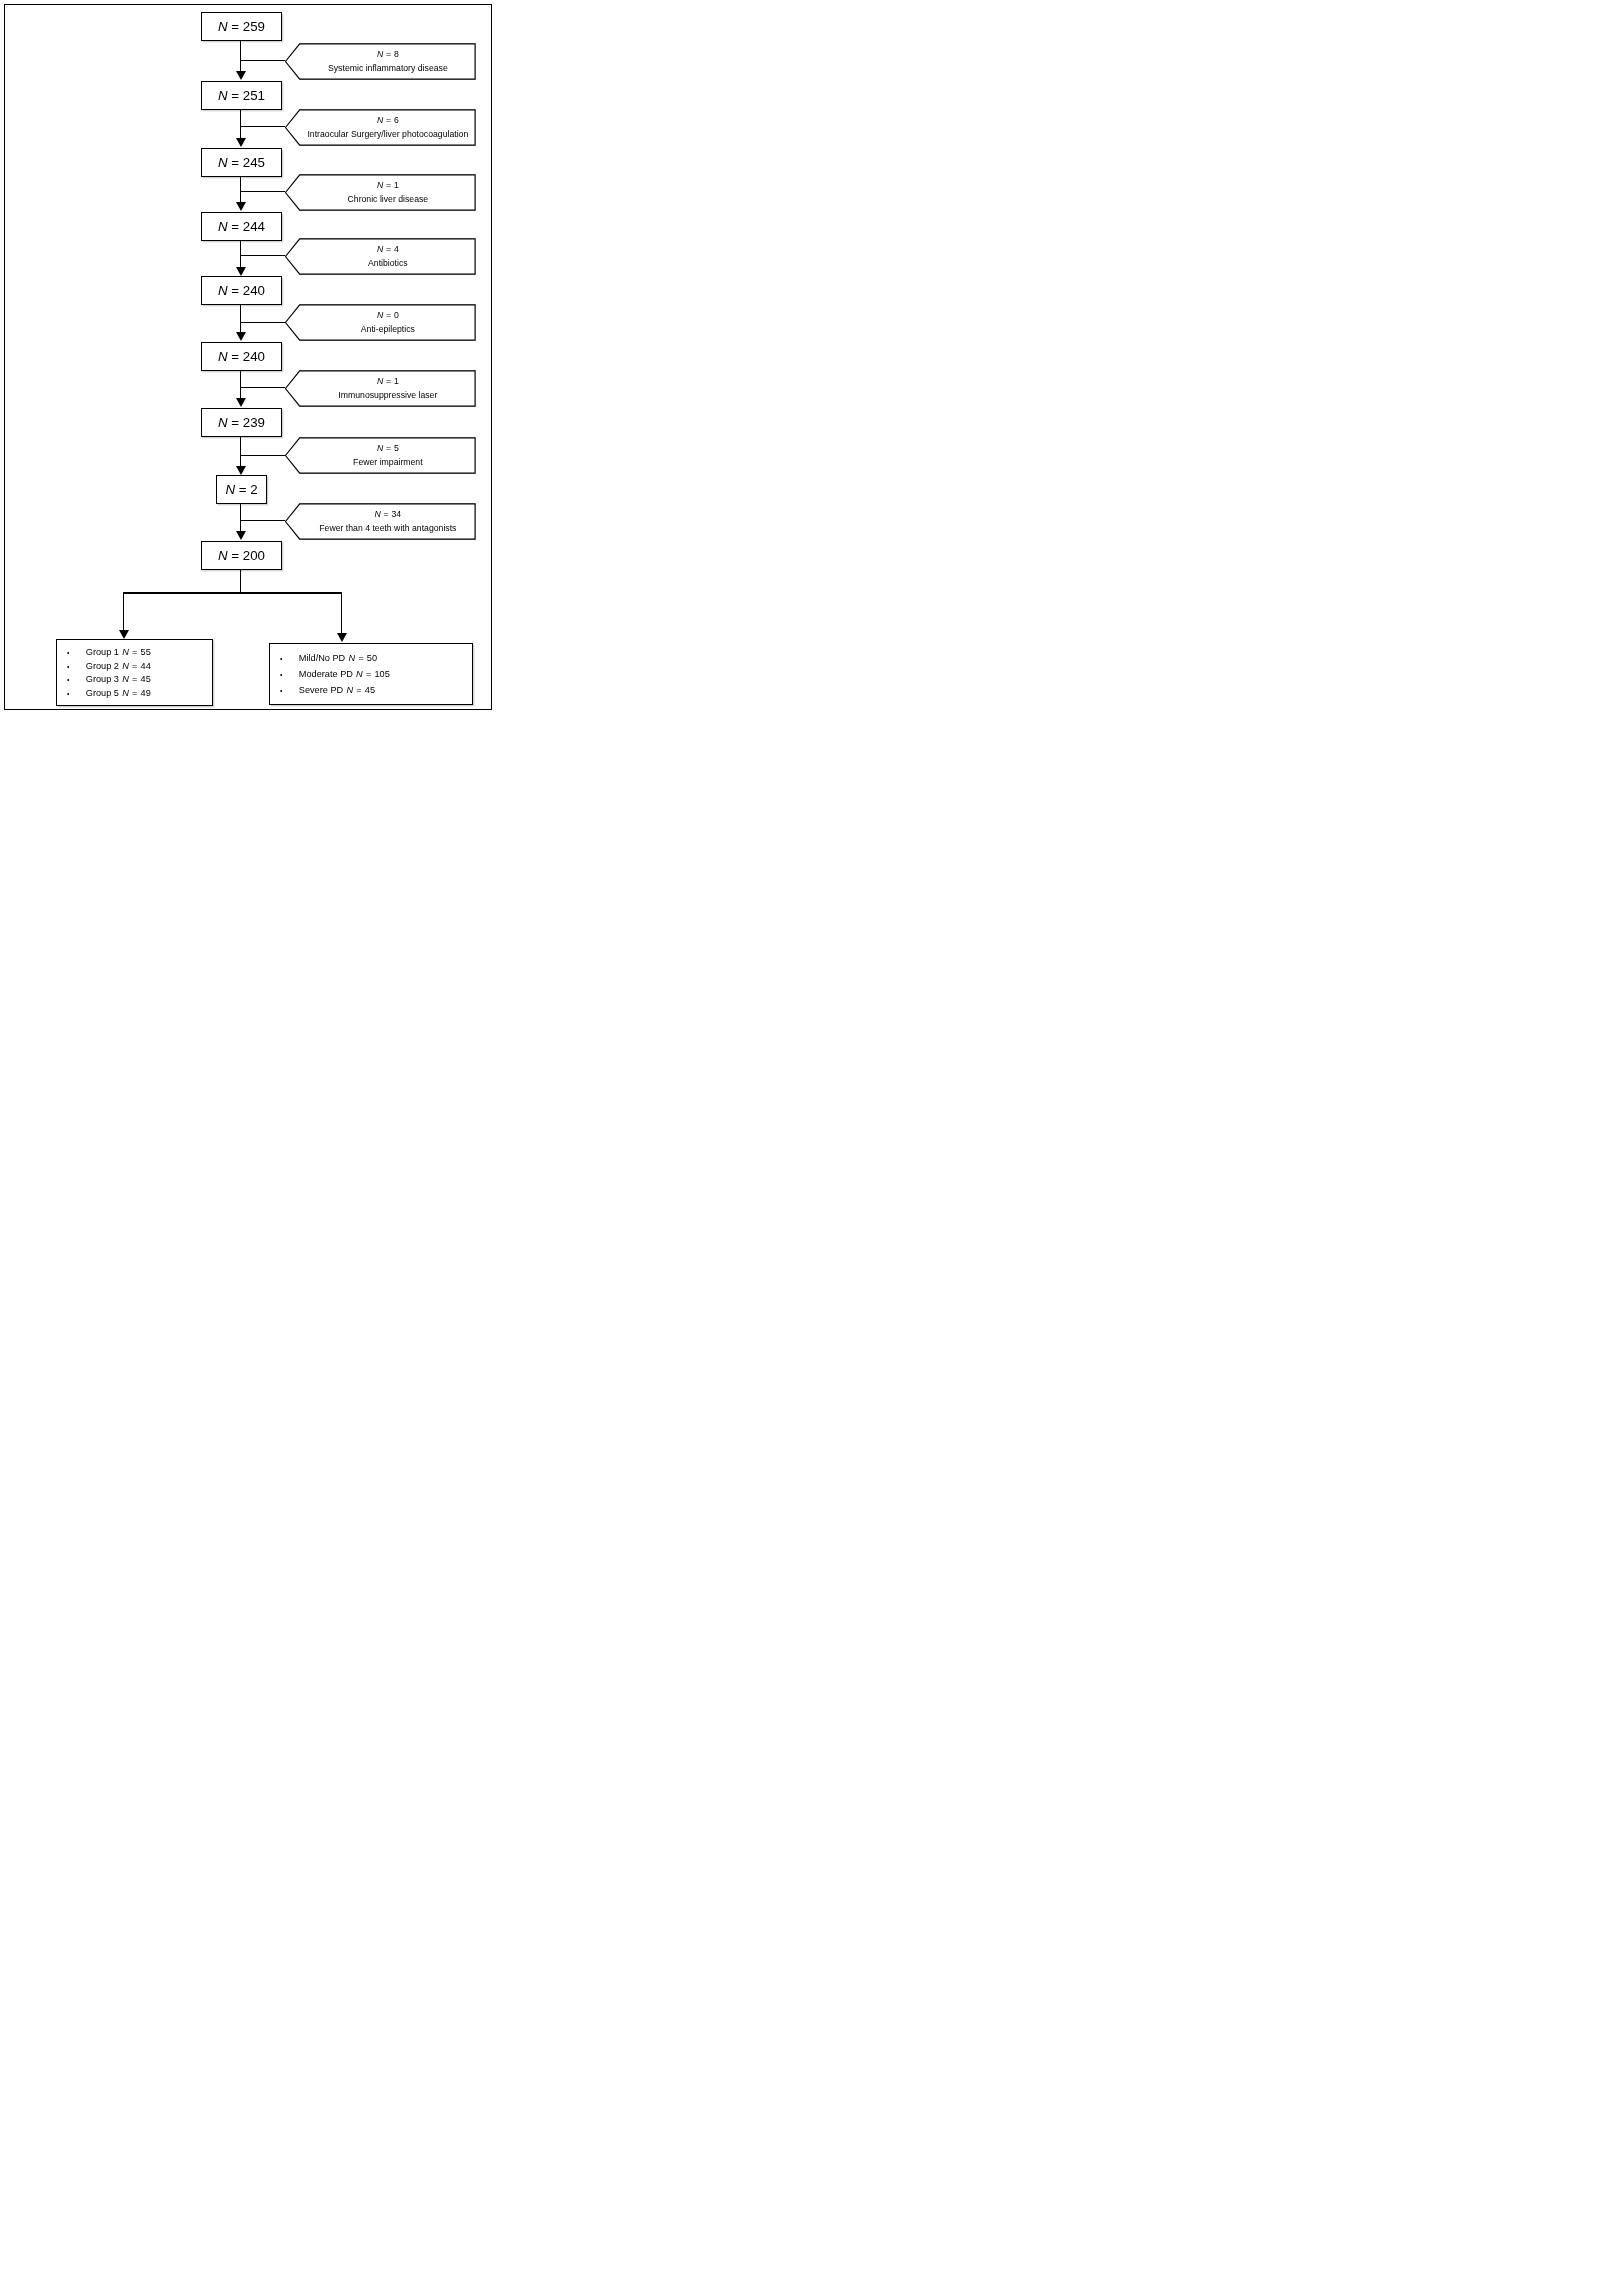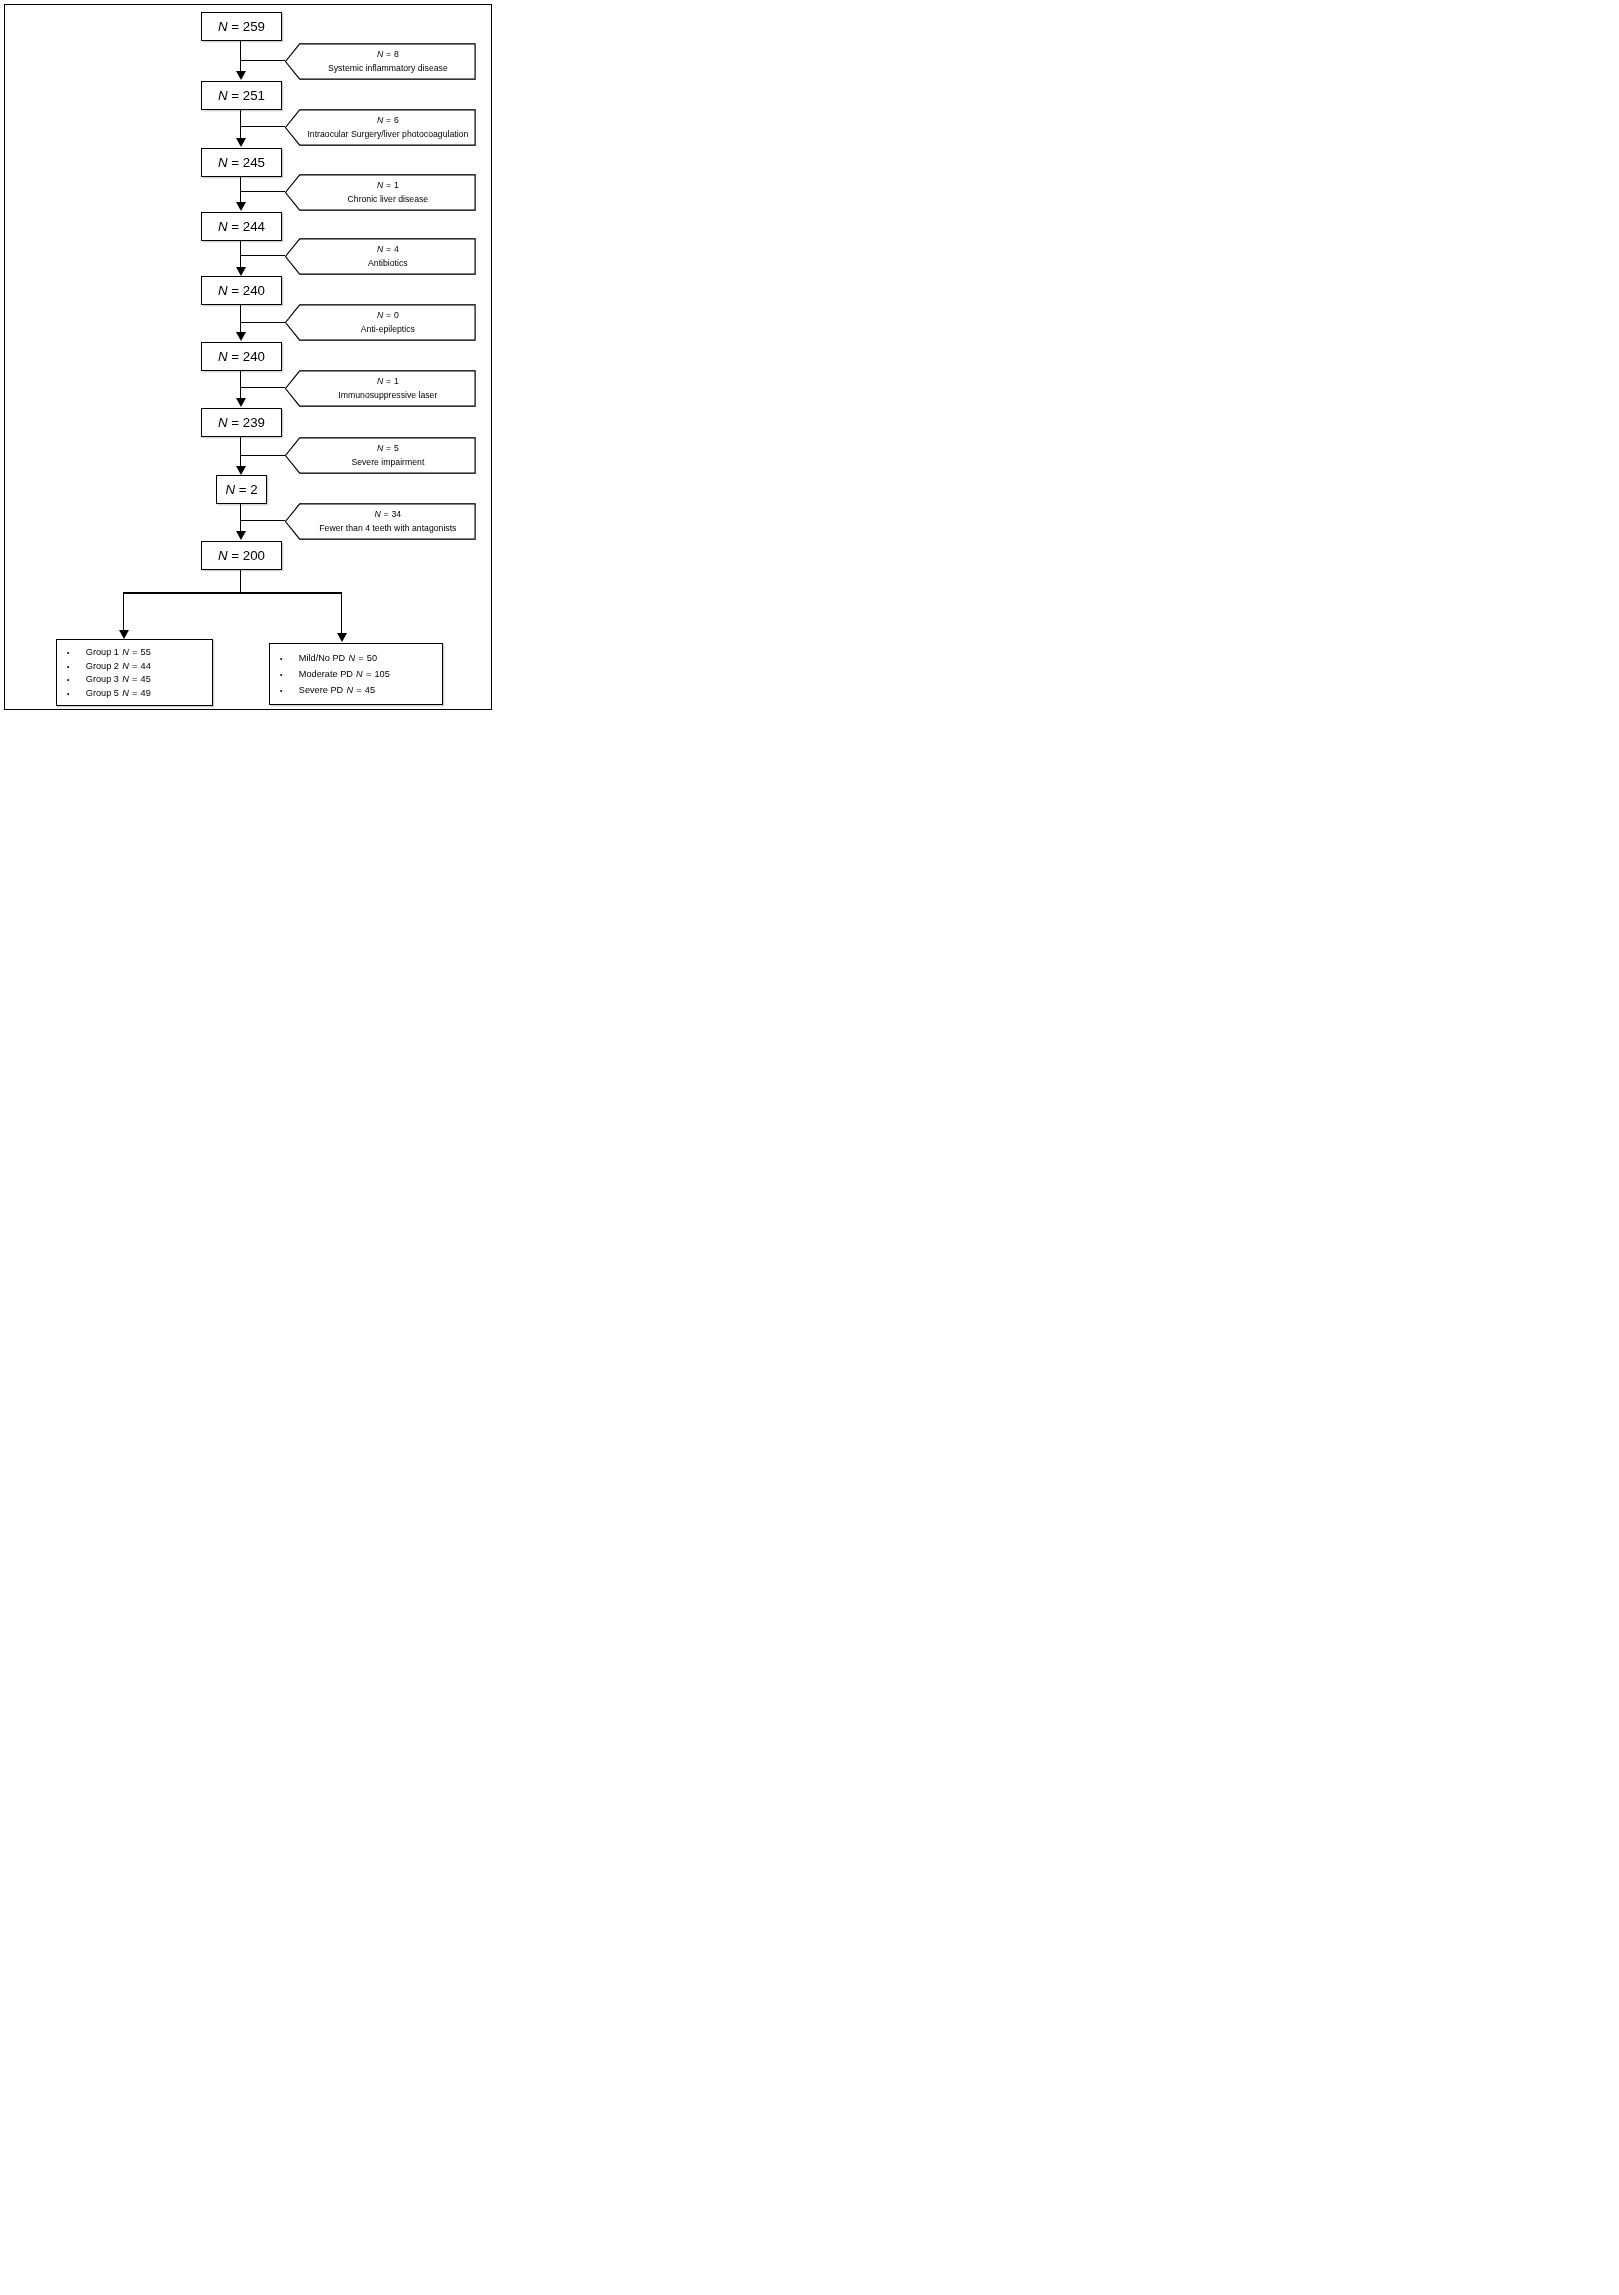--- a/index.html
+++ b/index.html
@@ -49,21 +49,21 @@
   .drop-left{left:123px;}
   .drop-right{left:341px;}
   
   .group-box{
     position:absolute;background:#fff;box-sizing:border-box;
     box-shadow:1.4px 1.4px 0 rgba(130,130,130,0.35);
     display:flex;flex-direction:column;justify-content:space-evenly;
     font-size:9.2px;padding:2.8px 1.8px 2.8px 10px;
   }
   .group-box.left{left:56px;top:639px;width:157px;height:67px;border:1.4px solid #000;}
-  .group-box.right{left:269px;top:643px;width:174px;height:62px;border:1.8px solid #000;}
+  .group-box.right{left:269px;top:643px;width:204px;height:62px;border:1.8px solid #000;}
   .g-item{display:flex;gap:3.2px;align-items:baseline;white-space:nowrap;}
   .g-item .bullet{width:15.6px;text-align:left;font-size:6.9px;}
   .g-item i{font-style:italic;}
 </style>
 </head>
 <body>
 
 <div class="figure">
   <div class="frame"></div>
 
@@ -238,21 +238,21 @@
   <div class="callout" style="top:437px">
     <svg viewBox="0 0 416 80" preserveAspectRatio="none">
         <polygon points="1,40 32,2 414,2 414,78 32,78" fill="#ffffff" stroke="#000000" stroke-width="2.5"></polygon>
       </svg>
     <div class="callout-content">
       <div class="callout-n">
           <i>N</i>
           <span>=</span>
           <span>5</span>
         </div>
-      <div class="callout-reason">Severe impairment</div>
+      <div class="callout-reason">Fewer impairment</div>
     </div>
   </div>
   <div class="callout" style="top:503px">
     <svg viewBox="0 0 416 80" preserveAspectRatio="none">
         <polygon points="1,40 32,2 414,2 414,78 32,78" fill="#ffffff" stroke="#000000" stroke-width="2.5"></polygon>
       </svg>
     <div class="callout-content">
       <div class="callout-n">
           <i>N</i>
           <span>=</span>

